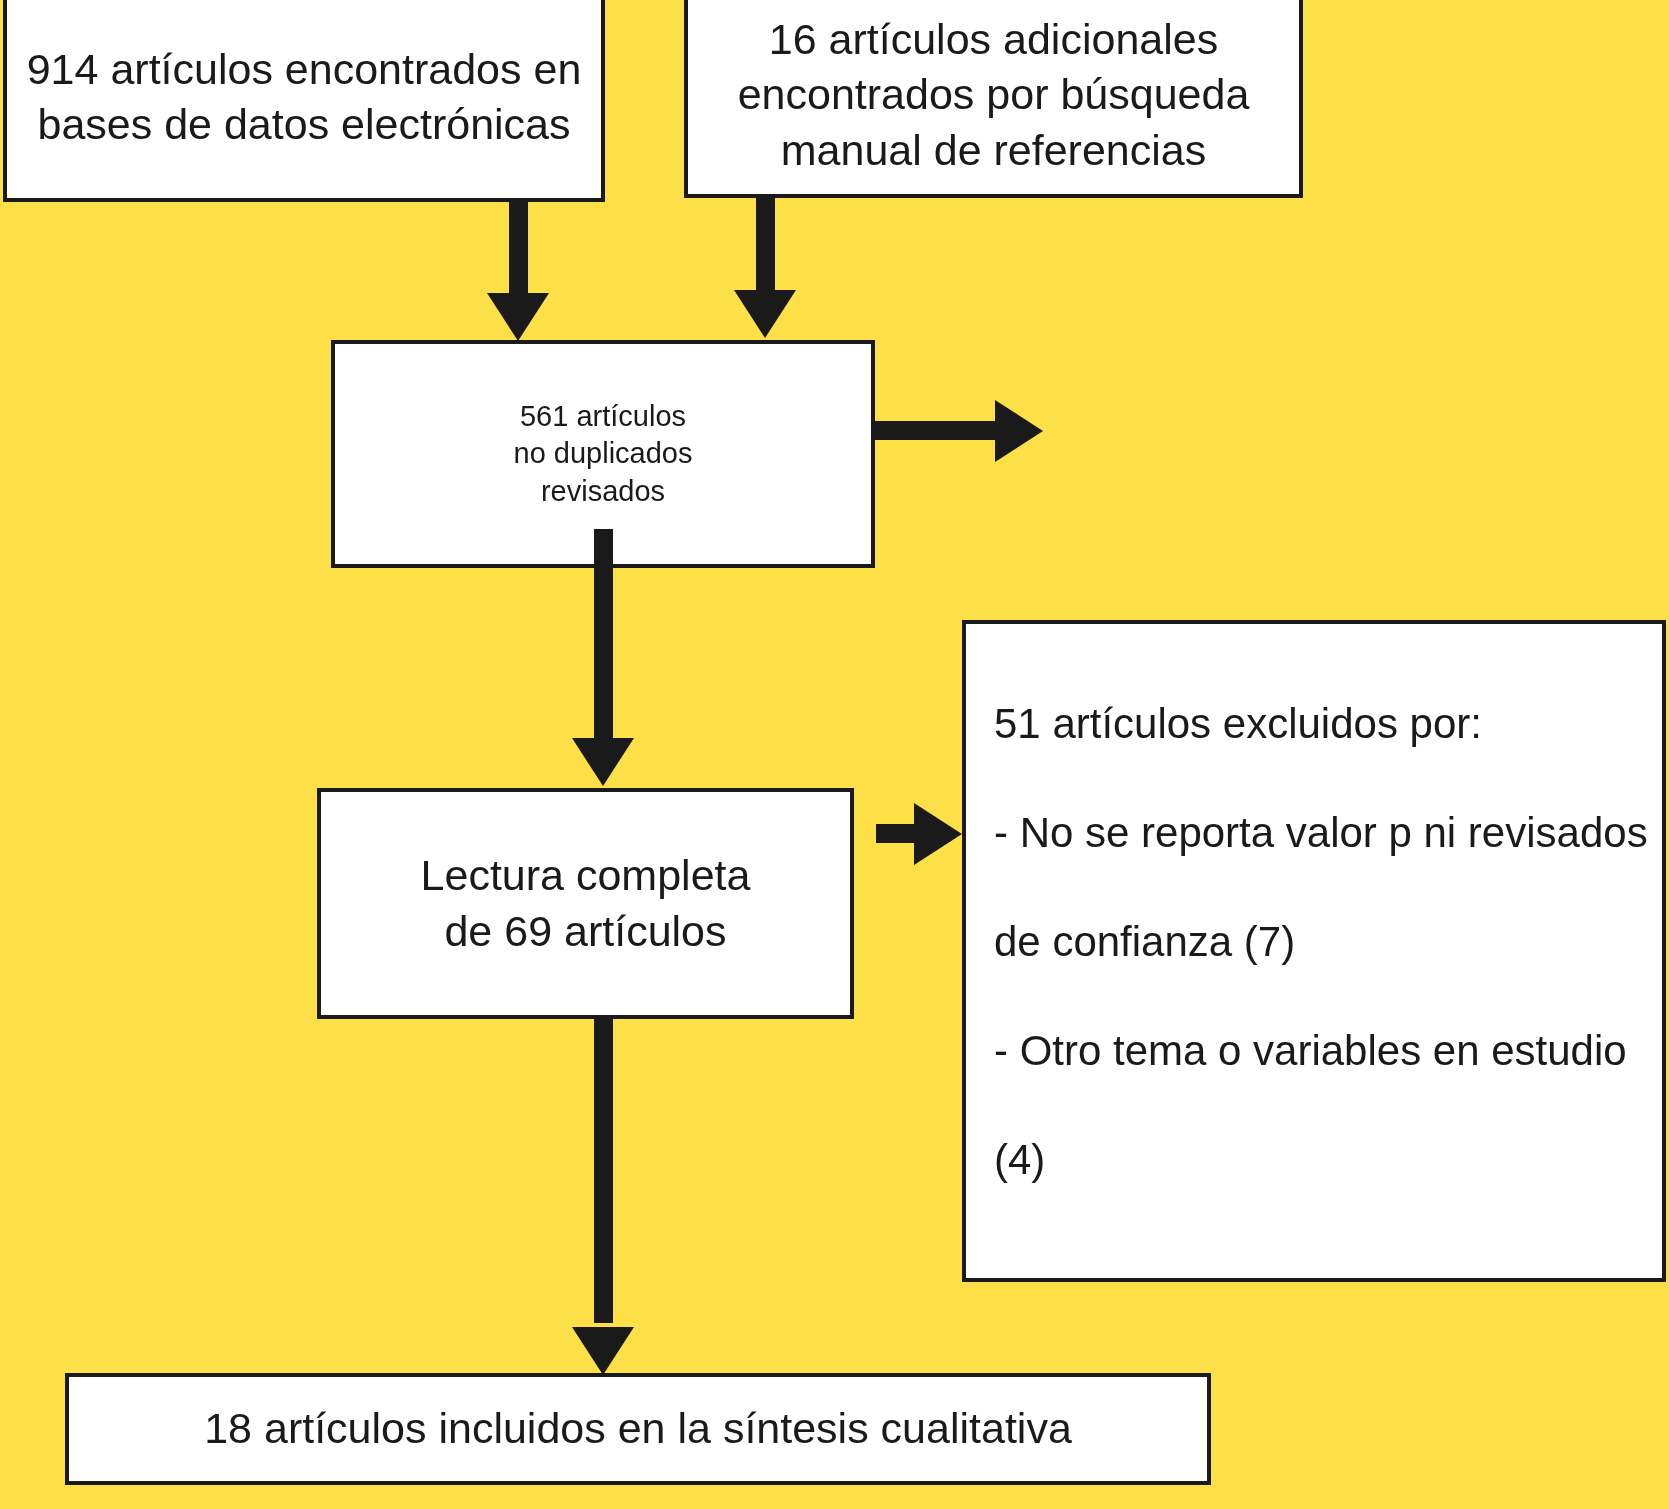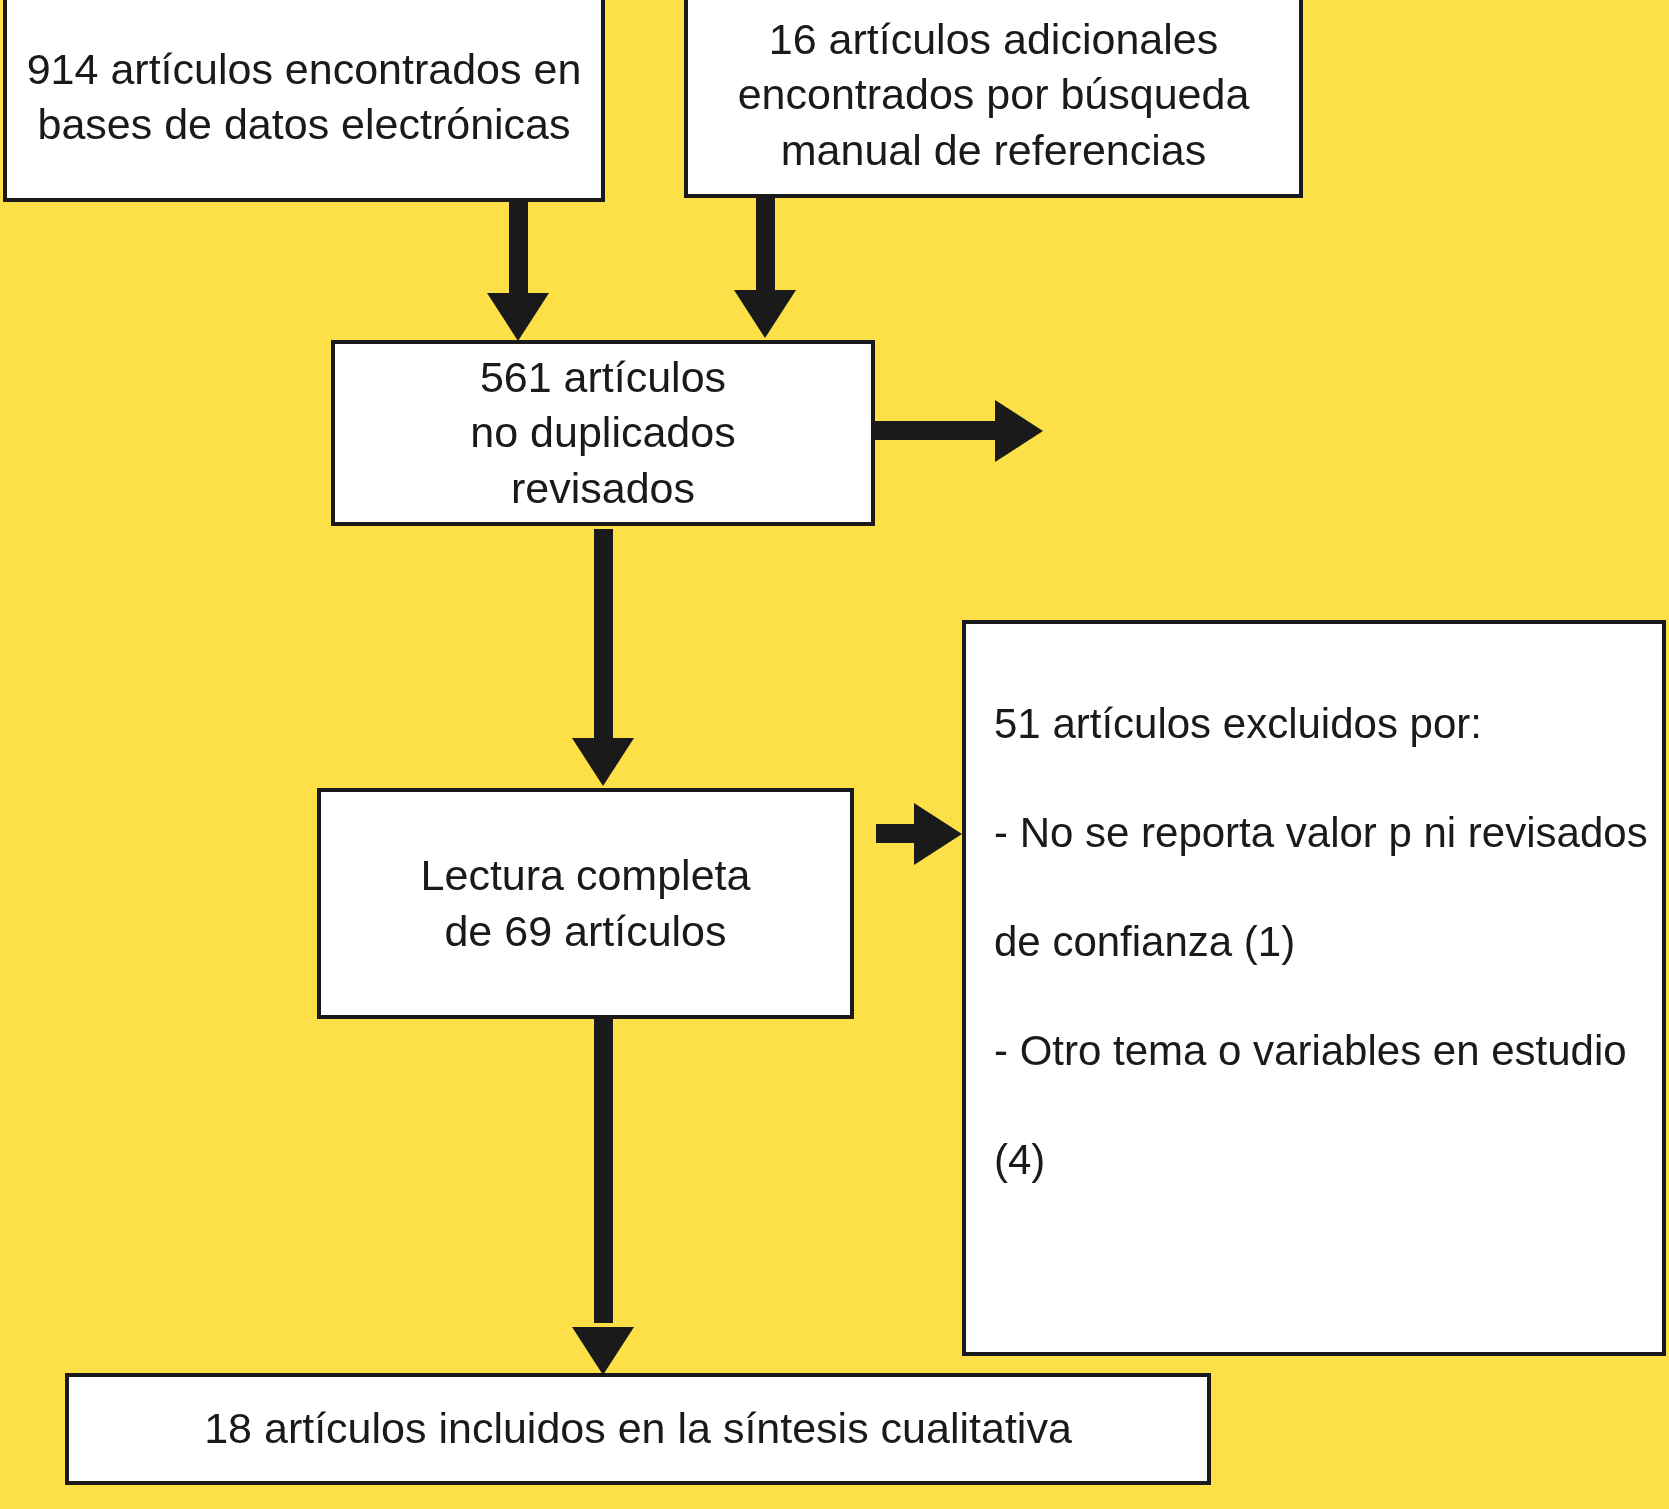--- a/index.html
+++ b/index.html
@@ -33,24 +33,24 @@
   }
   .node.left-align {
     justify-content: flex-start;
     align-items: flex-start;
     text-align: left;
   }
 
   
   #node-db        { left: 3px;    top: -8px;   width: 602px;  height: 210px;  font-size: 43px; }
   #node-manual    { left: 684px;  top: -8px;   width: 619px;  height: 206px;  font-size: 43px; }
-  #node-screened  { left: 331px;  top: 340px;  width: 544px;  height: 186px;  font-size: 43px; }
+  #node-screened  { left: 331px;  top: 340px;  width: 544px;  height: 228px;  font-size: 29px; }
   #node-excl-ti   { left: 1043px; top: 330px;  width: 436px;  height: 201px;  font-size: 43px; }
   #node-fulltext  { left: 317px;  top: 788px;  width: 537px;  height: 231px;  font-size: 43px; }
-  #node-excl-full { left: 962px;  top: 620px;  width: 704px;  height: 736px;  font-size: 42px;
+  #node-excl-full { left: 962px;  top: 620px;  width: 704px;  height: 662px;  font-size: 42px;
                     padding: 18px 0 0 28px; line-height: 1.30; }
   #node-included  { left: 65px;   top: 1373px; width: 1146px; height: 112px;  font-size: 43px; }
 
   .excl-line { display: block; white-space: nowrap; }
 
   
   .conn { position: absolute; }
   .vshaft {
     position: absolute;
     width: 19px;
@@ -93,21 +93,21 @@
 revisados</div>
 
 
   <div class="node" id="node-fulltext">Lectura completa
 de 69 artículos</div>
 
   <div class="node left-align" id="node-excl-full">
     <div>
       <span class="excl-line">51 artículos excluidos por:</span>
       <span class="excl-line">- No se reporta valor p ni revisados</span>
-      <span class="excl-line">de confianza (1)</span>
+      <span class="excl-line">de confianza (7)</span>
       <span class="excl-line">- Otro tema o variables en estudio</span>
       <span class="excl-line">(4)</span>
       
       
       
       
     </div>
   </div>
 
   <div class="node" id="node-included">18 artículos incluidos en la síntesis cualitativa</div>

